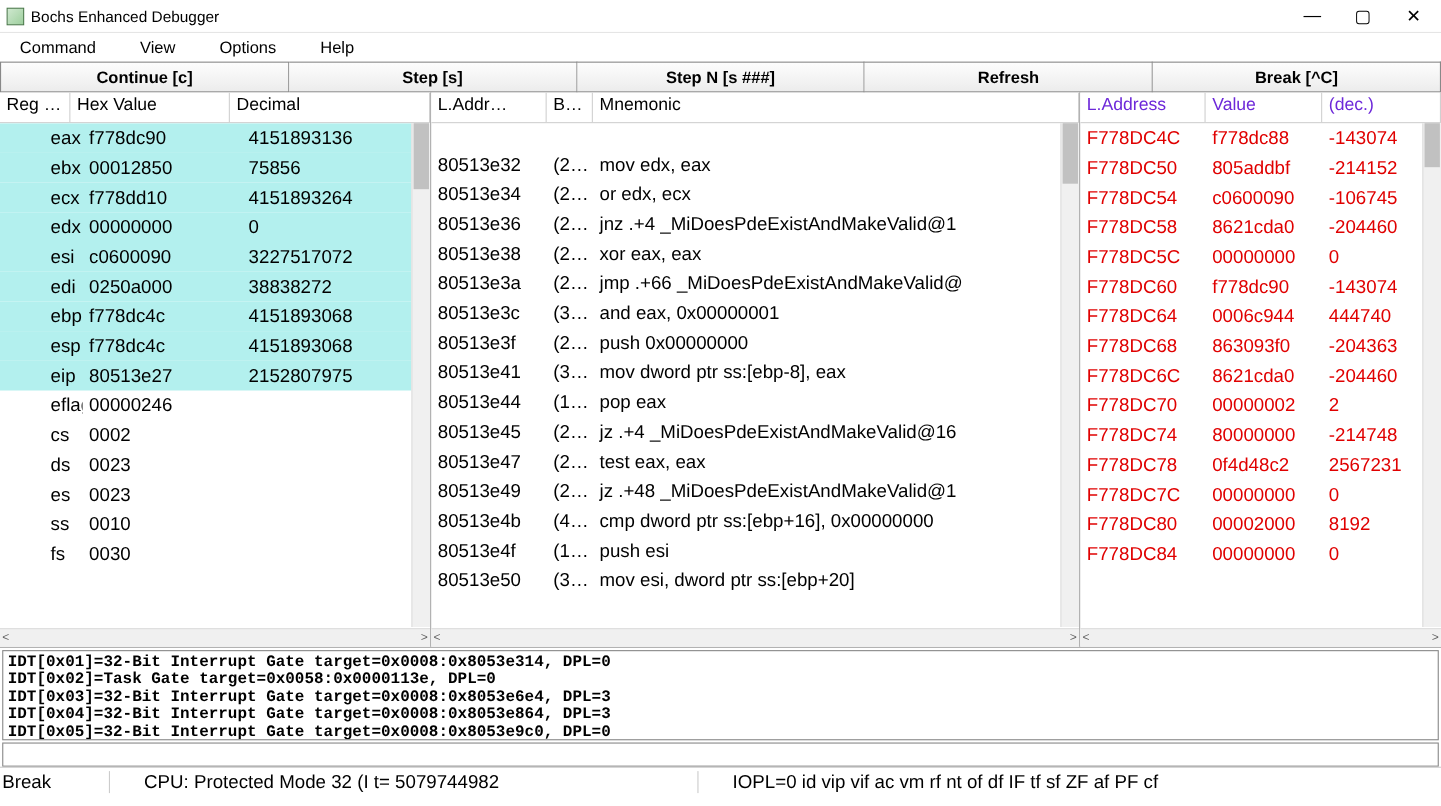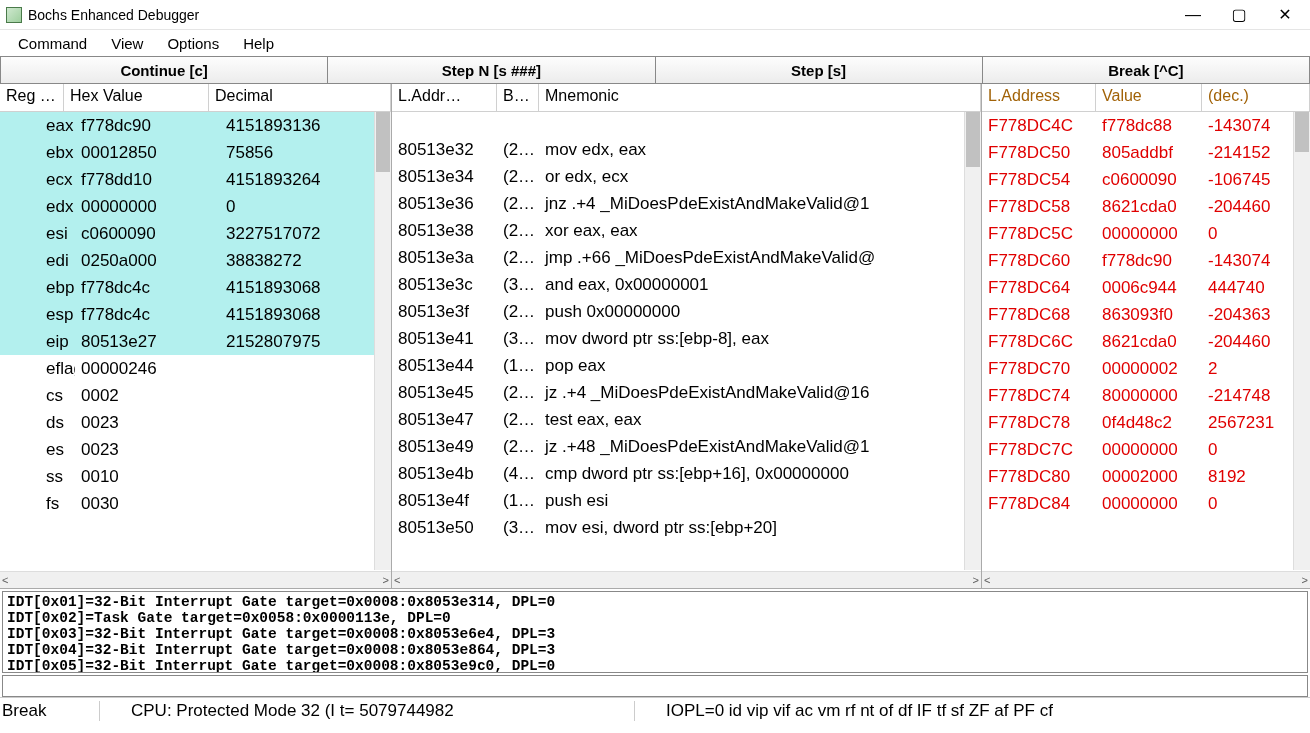--- a/index.html
+++ b/index.html
@@ -31,21 +31,21 @@
 .winbtn {
   width: 46px; height: 30px;
   display: flex; align-items: center; justify-content: center;
   font-size: 16px;
 }
 .menubar {
   height: 26px;
   display: flex;
   align-items: center;
   padding: 0 8px;
-  gap: 4px;
+  gap: 20px;
 }
 .menubar .item { padding: 2px 10px; font-size: 15px; }
 .toolbar {
   display: flex;
   height: 28px;
 }
 .toolbtn {
   flex: 1;
   border: 1px solid #888;
   background: linear-gradient(#fdfdfd,#ececec);
@@ -109,21 +109,21 @@
 .panel-regs .hc0 { width: 64px; }
 .panel-regs .hc1 { width: 145px; }
 .panel-regs .hc2 { flex: 1; }
 .panel-dis .c0 { width: 105px; }
 .panel-dis .c1 { width: 42px; }
 .panel-dis .c2 { flex: 1; }
 .panel-dis .hc0 { width: 105px; }
 .panel-dis .hc1 { width: 42px; }
 .panel-dis .hc2 { flex: 1; }
 .panel-mem .rowsbox { color: #e00000; font-weight: 500; }
-.panel-mem .headrow { color: #a16207; font-weight: normal; }
+.panel-mem .headrow { color: #6d28d9; font-weight: normal; }
 .panel-mem .c0 { width: 114px; }
 .panel-mem .c1 { width: 106px; }
 .panel-mem .c2 { flex: 1; }
 .panel-mem .hc0 { width: 114px; }
 .panel-mem .hc1 { width: 106px; }
 .panel-mem .hc2 { flex: 1; }
 .vscroll {
   position: absolute;
   right: 0; top: 28px; bottom: 18px;
   width: 17px;
@@ -191,22 +191,23 @@
 
 <div class="menubar">
   <div class="item">Command</div>
   <div class="item">View</div>
   <div class="item">Options</div>
   <div class="item">Help</div>
 </div>
 
 <div class="toolbar">
   <div class="toolbtn">Continue [c]</div>
+  <div class="toolbtn">Step [s]</div>
   <div class="toolbtn">Step N [s ###]</div>
-  <div class="toolbtn">Step [s]</div>
+  <div class="toolbtn">Refresh</div>
   <div class="toolbtn">Break [^C]</div>
 </div>
 
 <div class="main">
   <div class="panel panel-regs">
     <div class="headrow">
       <div class="hc hc0">Reg …</div>
       <div class="hc hc1">Hex Value</div>
       <div class="hc hc2">Decimal</div>
     </div>

